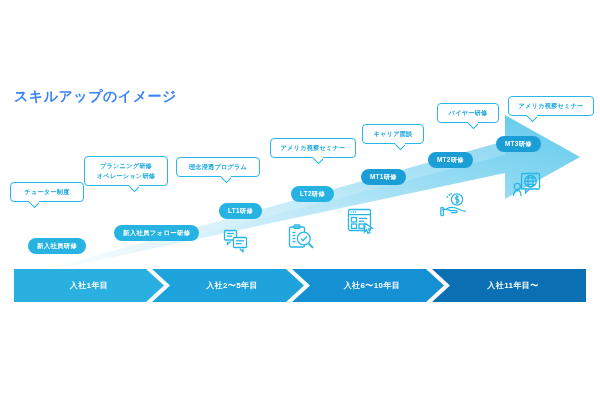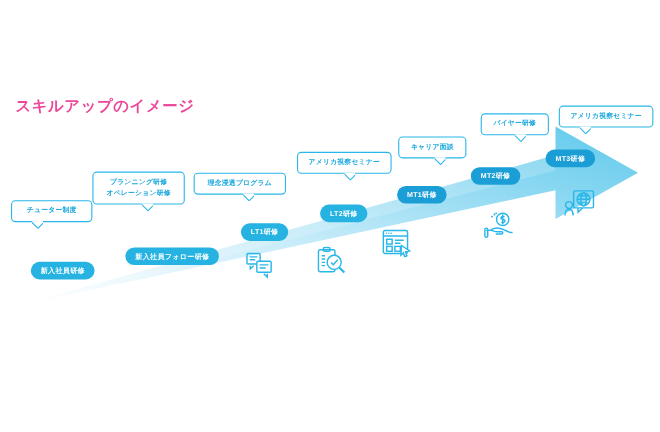--- a/index.html
+++ b/index.html
@@ -7,21 +7,21 @@
     width:600px;height:393px;
     background:#ffffff;
     font-family:"Liberation Sans","DejaVu Sans",sans-serif;
     overflow:hidden;position:relative;
   }
   #stage{position:absolute;left:0;top:0;width:600px;height:393px;}
 
   
   .title{
     position:absolute;left:14px;top:88px;
-    font-size:14px;font-weight:bold;color:#ec4899;
+    font-size:14px;font-weight:bold;color:#3b82f6;
     letter-spacing:.5px;white-space:nowrap;
   }
 
   
   .callout{
     position:absolute;
     border:1.4px solid #29b6e8;
     border-radius:4px;
     background:#ffffff;
     color:#1aa7dd;
@@ -222,14 +222,31 @@
       <circle cx="17.5" cy="9.2" r="5.8"></circle>
       <ellipse cx="17.5" cy="9.2" rx="2.5" ry="5.8"></ellipse>
       <line x1="11.8" y1="9.2" x2="23.2" y2="9.2"></line>
       <line x1="12.6" y1="6" x2="22.4" y2="6"></line>
       <line x1="12.6" y1="12.4" x2="22.4" y2="12.4"></line>
       <circle cx="4.3" cy="14.4" r="3.1"></circle>
       <path d="M0.6 24 c0 -4 1.9 -5.6 3.7 -5.6 c1.8 0 3.7 1.6 3.7 5.6"></path>
     </svg>
   </div>
 
+  <div class="timeline">
+    <svg width="572" height="33" viewBox="0 0 572 33">
+
+      <path d="M0 0 H132 L150 16.5 L132 33 H0 Z" fill="#29b0e0"></path>
+
+      <path d="M138 0 H272 L290 16.5 L272 33 H138 L156 16.5 Z" fill="#1fa3dc"></path>
+
+      <path d="M278 0 H412 L430 16.5 L412 33 H278 L296 16.5 Z" fill="#1490d3"></path>
+
+      <path d="M418 0 H572 V33 H418 L436 16.5 Z" fill="#0b6fb4"></path>
+    </svg>
+
+    <div class="tl-label" style="left:0px;width:150px;">入社1年目</div>
+    <div class="tl-label" style="left:146px;width:144px;">入社2〜5年目</div>
+    <div class="tl-label" style="left:286px;width:144px;">入社6〜10年目</div>
+    <div class="tl-label" style="left:426px;width:146px;">入社11年目〜</div>
+  </div>
 
 </div>
 
 </body></html>

